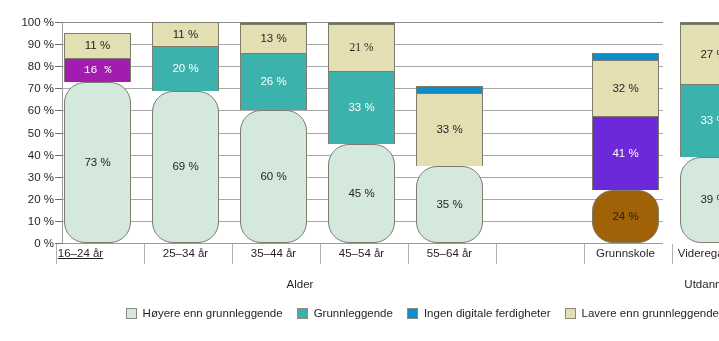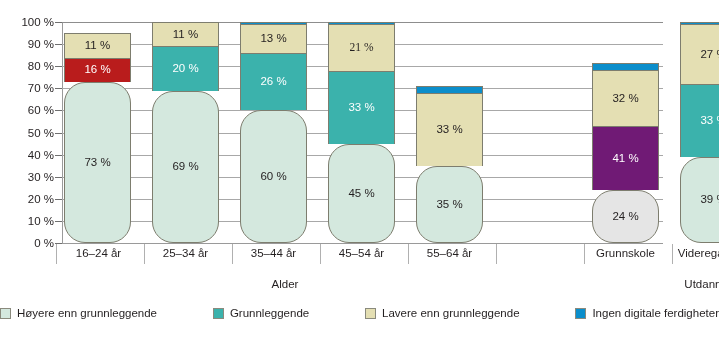--- a/index.html
+++ b/index.html
@@ -127,21 +127,21 @@
     color: #231f20;
   }
 
   
   .legend {
     position: absolute;
     left: 0;
     top: 307px;
     width: 719px;
     display: flex;
-    justify-content: space-between;
+    justify-content: flex-end;
     align-items: center;
     gap: 14px;
   }
   .legend-item {
     display: flex;
     align-items: center;
     gap: 6px;
   }
   .legend-swatch {
     width: 11px;
@@ -199,21 +199,21 @@
         <div class="gridline" style="top: 154.7px;"></div>
         <div class="gridline" style="top: 176.8px;"></div>
         <div class="gridline" style="top: 198.9px;"></div>
         <div class="gridline" style="top: 221px;"></div>
       </div>
     <div id="bars">
         <div class="bar" style="left: 2px; height: 221px;">
           <div class="seg" style="height: 161.33px; background: rgb(212, 232, 222);">
             <span class="seg-label" style="color: rgb(35, 31, 32);">73 %</span>
           </div>
-          <div class="seg" style="height: 24px; background: #b91c1c;">
+          <div class="seg" style="height: 24px; background: #a21caf; font-family: Liberation Mono, monospace;">
             <span class="seg-label" style="color: rgb(255, 255, 255);">16 %</span>
           </div>
           <div class="seg" style="height: 24.31px; background: rgb(228, 223, 179);">
             <span class="seg-label" style="color: rgb(35, 31, 32);">11 %</span>
           </div>
         </div>
         <div class="bar" style="left: 90px; height: 221px;">
           <div class="seg" style="height: 152.49px; background: rgb(212, 232, 222);">
             <span class="seg-label" style="color: rgb(35, 31, 32);">69 %</span>
           </div>
@@ -251,24 +251,24 @@
         <div class="bar" style="left: 354px; height: 221px;">
           <div class="seg" style="height: 77.35px; background: rgb(212, 232, 222);">
             <span class="seg-label" style="color: rgb(35, 31, 32);">35 %</span>
           </div>
           <div class="seg" style="height: 72.93px; background: rgb(228, 223, 179);">
             <span class="seg-label" style="color: rgb(35, 31, 32);">33 %</span>
           </div>
           <div class="seg" style="height: 6.63px; background: rgb(11, 142, 203);"></div>
         </div>
         <div class="bar" style="left: 530px; height: 221px;">
-          <div class="seg" style="height: 53.04px; background: #e5e5e5;">
+          <div class="seg" style="height: 53.04px; background: #a16207;">
             <span class="seg-label" style="color: rgb(35, 31, 32);">24 %</span>
           </div>
-          <div class="seg" style="height: 64px; background: #701a75; text-align: center;">
+          <div class="seg" style="height: 74px; background: #6d28d9; text-align: center;">
             <span class="seg-label" style="color: rgb(255, 255, 255);">41 %</span>
           </div>
           <div class="seg" style="height: 56px; background: rgb(228, 223, 179);">
             <span class="seg-label" style="color: rgb(35, 31, 32);">32 %</span>
           </div>
           <div class="seg" style="height: 6.63px; background: rgb(11, 142, 203);"></div>
         </div>
         <div class="bar" style="left: 618px; height: 221px;">
           <div class="seg" style="height: 86.19px; background: rgb(212, 232, 222);">
             <span class="seg-label" style="color: rgb(35, 31, 32);">39 %</span>
@@ -287,43 +287,43 @@
   <div class="xaxis-line"></div>
   <div id="xaxis">
       <div class="xtick-mark" style="left: 56px;"></div>
       <div class="xtick-mark" style="left: 144px;"></div>
       <div class="xtick-mark" style="left: 232px;"></div>
       <div class="xtick-mark" style="left: 320px;"></div>
       <div class="xtick-mark" style="left: 408px;"></div>
       <div class="xtick-mark" style="left: 496px;"></div>
       <div class="xtick-mark" style="left: 584px;"></div>
       <div class="xtick-mark" style="left: 672px;"></div>
-      <div class="xcat-label" style="left: 54px; width: 89px;">16–24 år</div>
+      <div class="xcat-label" style="left: 36px; width: 89px; text-decoration: underline;">16–24 år</div>
       <div class="xcat-label" style="left: 141px; width: 89px;">25–34 år</div>
       <div class="xcat-label" style="left: 229px; width: 89px;">35–44 år</div>
       <div class="xcat-label" style="left: 317px; width: 89px;">45–54 år</div>
       <div class="xcat-label" style="left: 405px; width: 89px;">55–64 år</div>
       <div class="xcat-label" style="left: 581px; width: 89px;">Grunnskole</div>
       <div class="xcat-label" style="left: 669px; width: 89px;">Videregående</div>
-      <div class="group-label" style="left: 65px; width: 440px;">Alder</div>
+      <div class="group-label" style="left: 80px; width: 440px;">Alder</div>
       <div class="group-label" style="left: 592px; width: 264px;">Utdanningsnivå</div>
     </div>
 
   <div class="legend" id="legend">
       <div class="legend-item">
         <span class="legend-swatch" style="background: rgb(212, 232, 222);"></span>
         <span class="legend-text">Høyere enn grunnleggende</span>
       </div>
       <div class="legend-item">
         <span class="legend-swatch" style="background: rgb(59, 178, 172);"></span>
         <span class="legend-text">Grunnleggende</span>
       </div>
       <div class="legend-item">
+        <span class="legend-swatch" style="background: rgb(11, 142, 203);"></span>
+        <span class="legend-text">Ingen digitale ferdigheter</span>
+      </div>
+      <div class="legend-item">
         <span class="legend-swatch" style="background: rgb(228, 223, 179);"></span>
         <span class="legend-text">Lavere enn grunnleggende</span>
       </div>
-      <div class="legend-item">
-        <span class="legend-swatch" style="background: rgb(11, 142, 203);"></span>
-        <span class="legend-text">Ingen digitale ferdigheter</span>
-      </div>
     </div>
 
 </div>
 
 </body></html>

